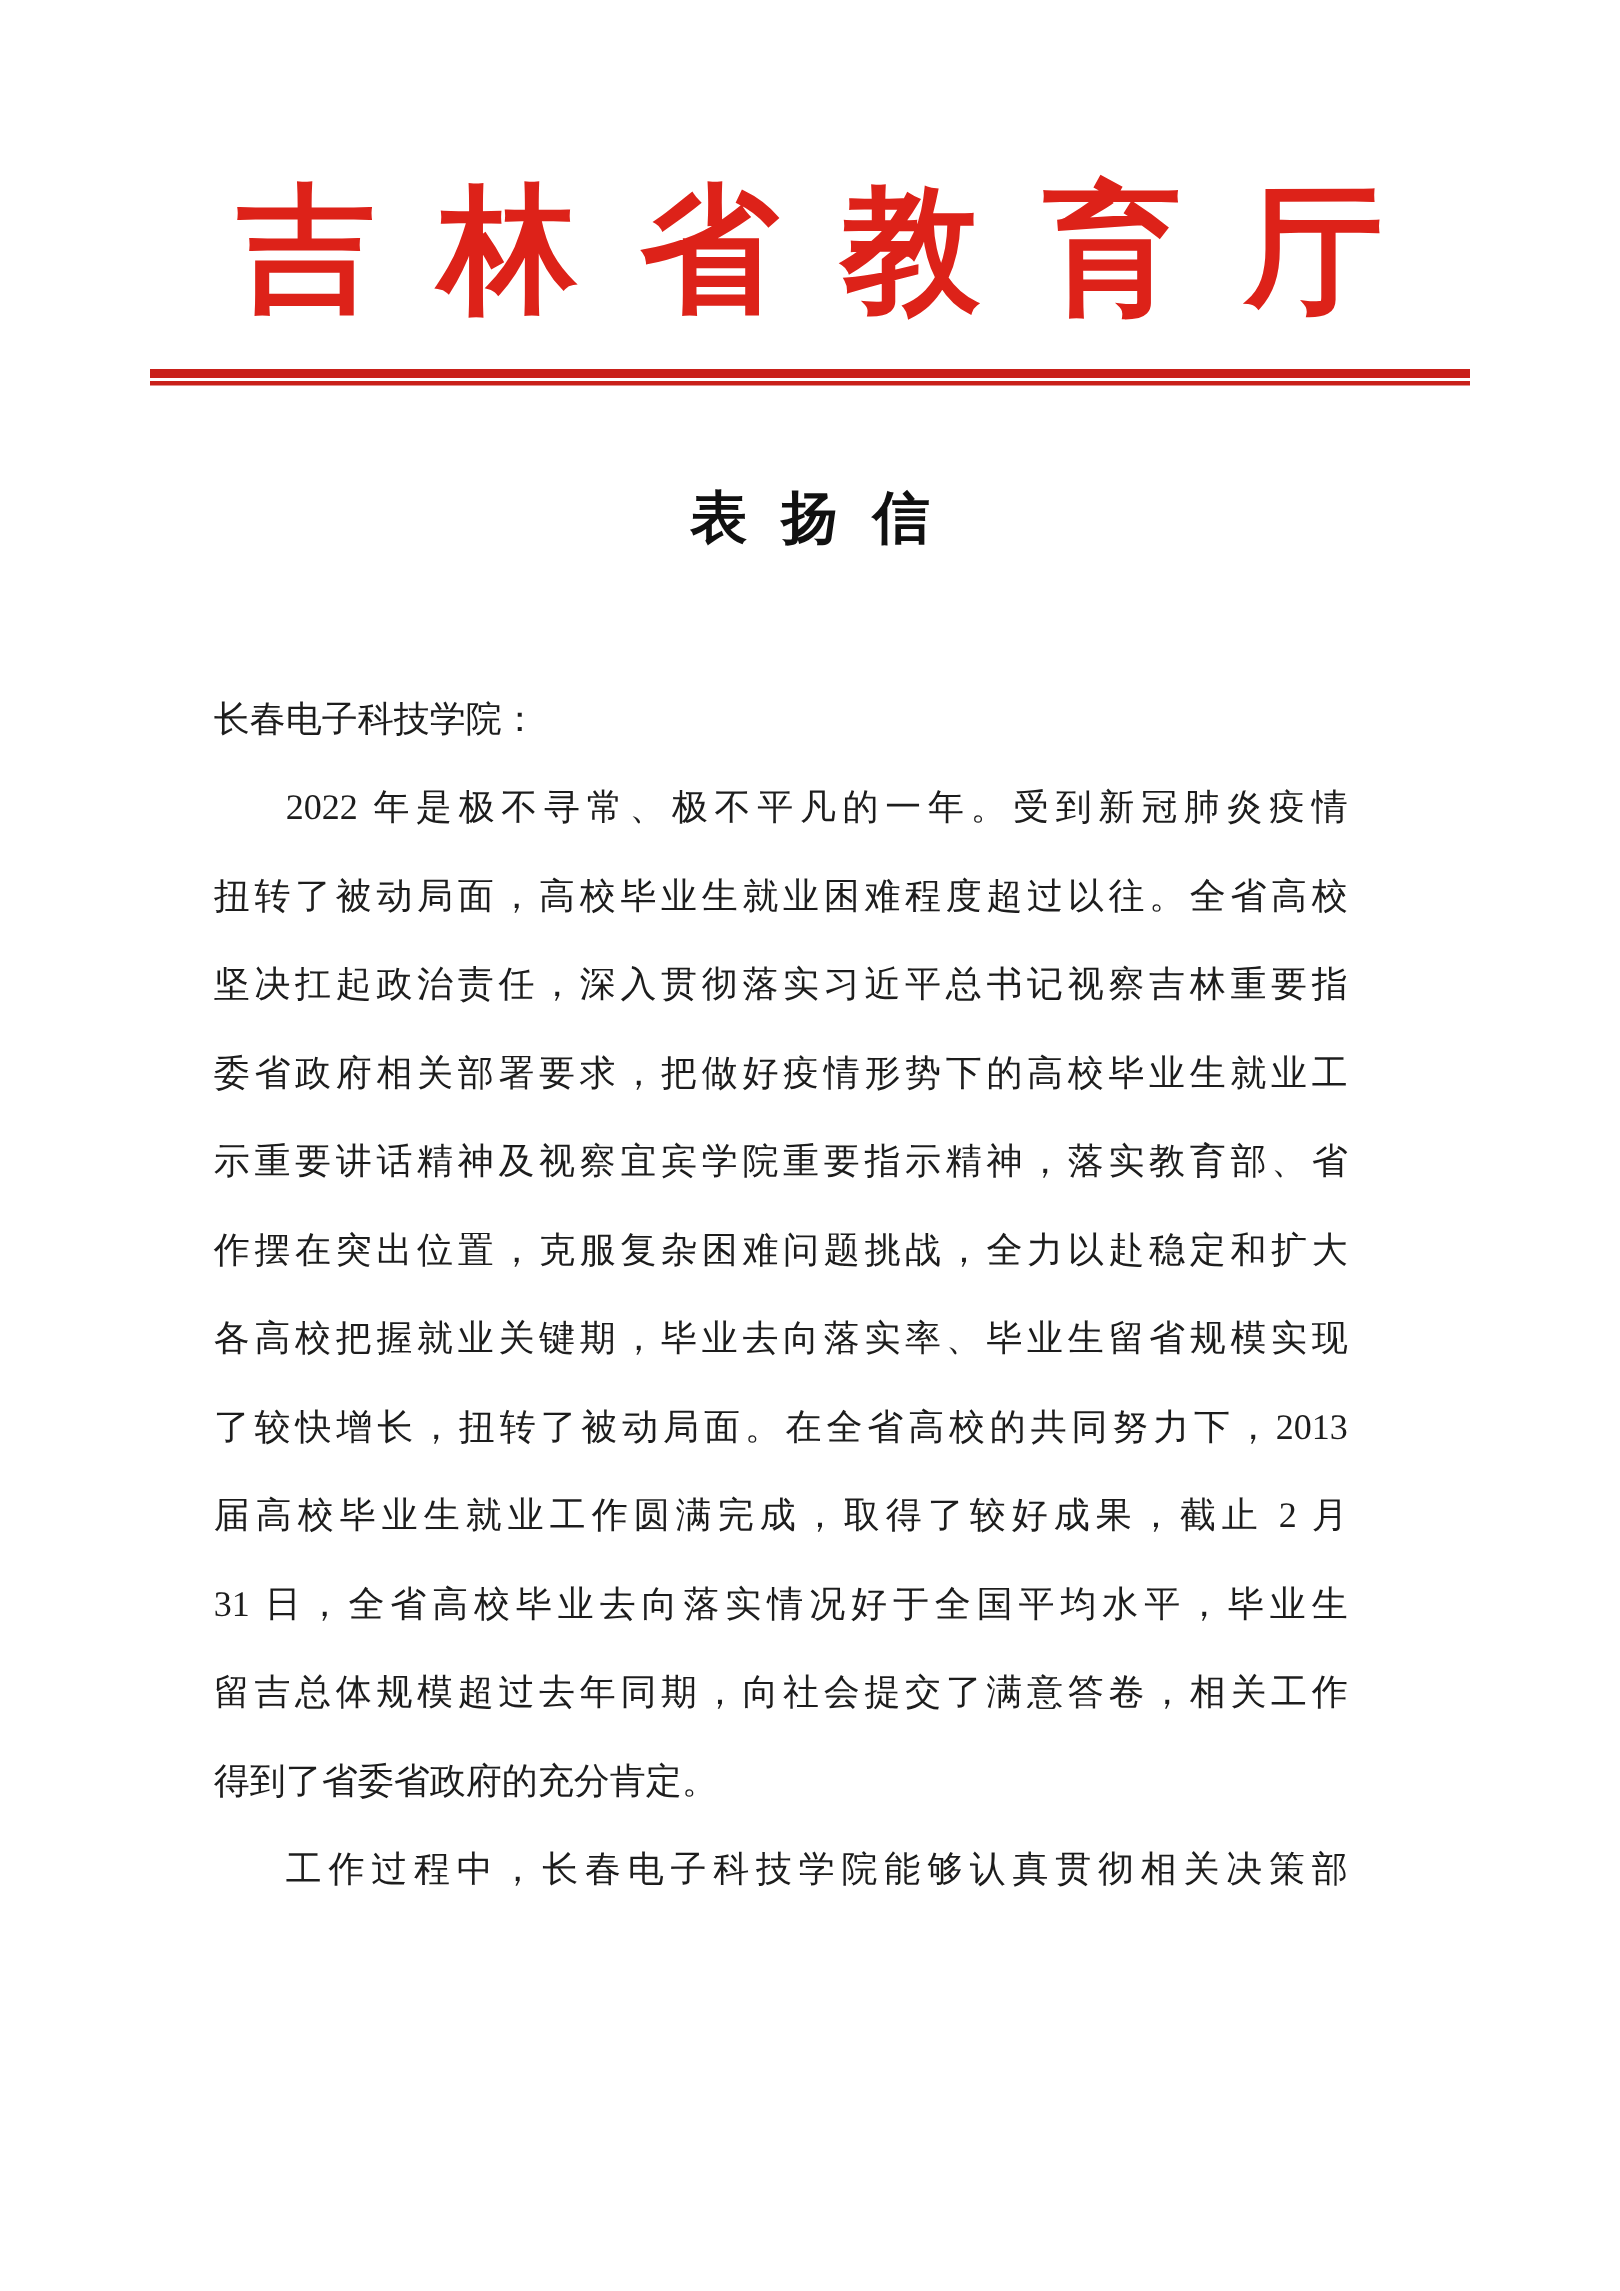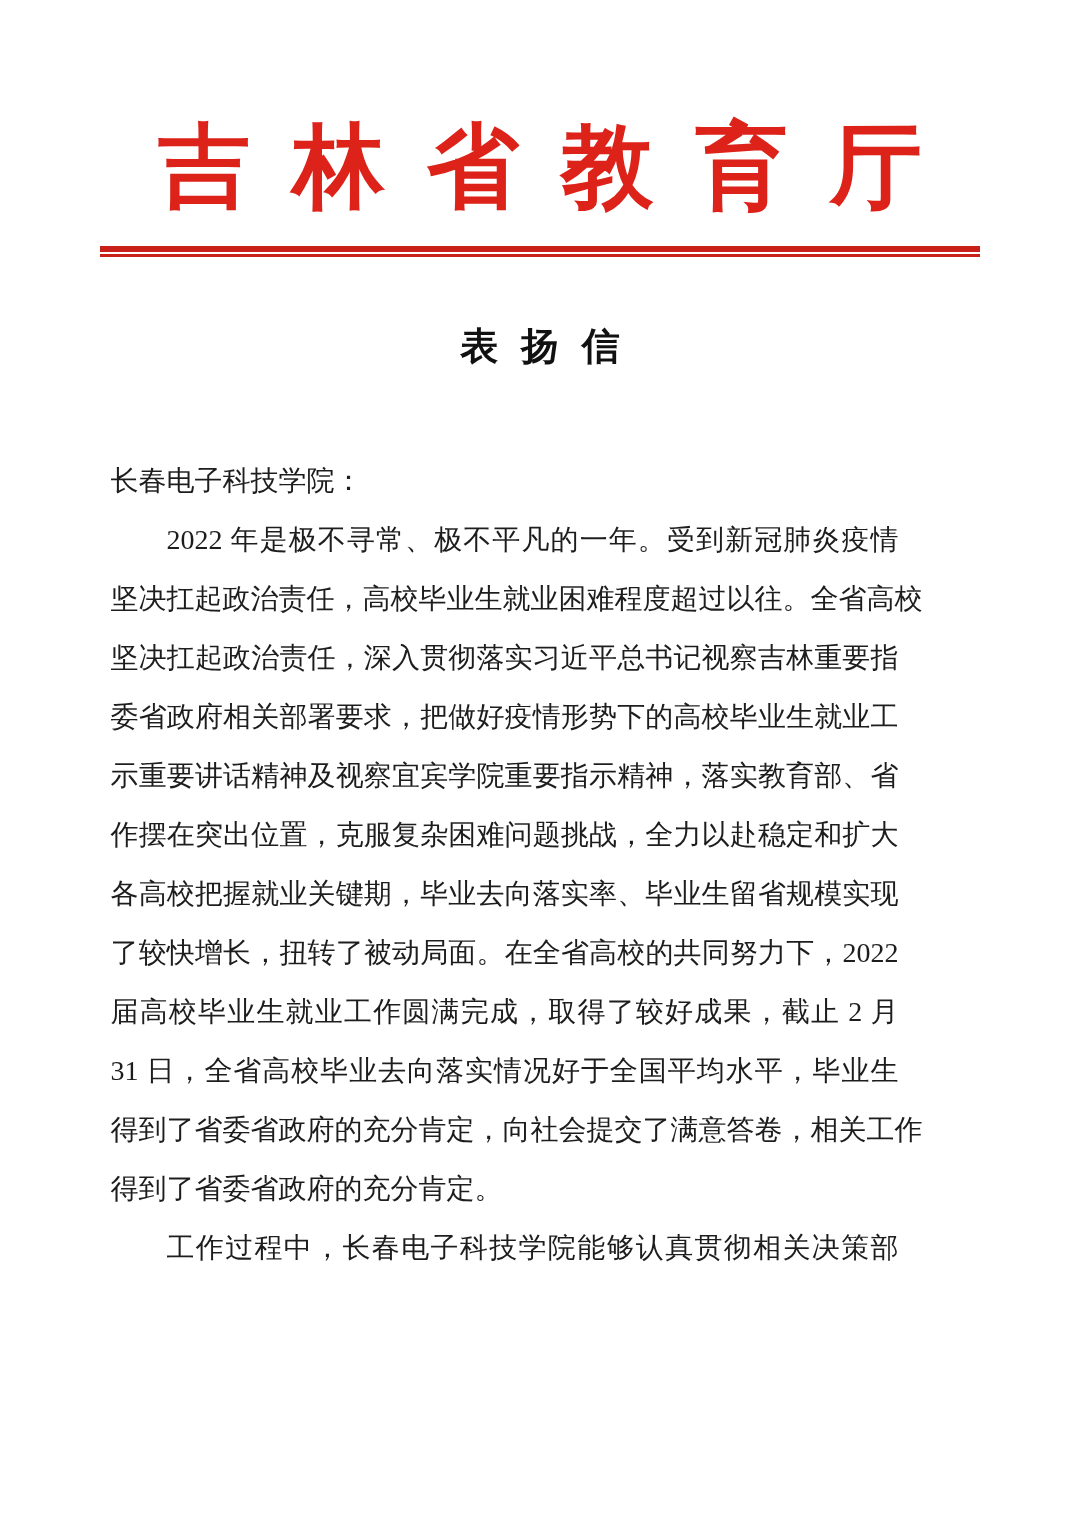--- a/index.html
+++ b/index.html
@@ -49,22 +49,22 @@
     font-size: 38px;
     line-height: 46px;
     font-weight: bold;
     color: var(--title-text, #111111);
     letter-spacing: 0.6em;
     text-indent: 0.6em;
     white-space: nowrap;
   }
   
   .letter-body {
-    margin: 82px 135px 0 64px;
-    font-size: 28px;
+    margin: 82px 135px 0 96px;
+    font-size: 24px;
     line-height: 59px;
     color: var(--body-text, #1d1d1d);
   }
   .line {
     white-space: nowrap;
     text-align: justify;
     text-align-last: justify;
     text-justify: inter-character;
   }
   .line.short {
@@ -90,30 +90,30 @@
 
   <main>
     <h2 class="letter-title">表扬信</h2>
 
     <div class="letter-body">
 
       <div class="line short">长春电子科技学院：</div>
 
       <div class="paragraph">
         <div class="line indent">2022 年是极不寻常、极不平凡的一年。受到新冠肺炎疫情</div>
-        <div class="line">坚决扛起政治责任，高校毕业生就业困难程度超过以往。全省高校</div>
+        <div class="line">扭转了被动局面，高校毕业生就业困难程度超过以往。全省高校</div>
         <div class="line">坚决扛起政治责任，深入贯彻落实习近平总书记视察吉林重要指</div>
         <div class="line">委省政府相关部署要求，把做好疫情形势下的高校毕业生就业工</div>
         <div class="line">示重要讲话精神及视察宜宾学院重要指示精神，落实教育部、省</div>
         <div class="line">作摆在突出位置，克服复杂困难问题挑战，全力以赴稳定和扩大</div>
         <div class="line">各高校把握就业关键期，毕业去向落实率、毕业生留省规模实现</div>
-        <div class="line">了较快增长，扭转了被动局面。在全省高校的共同努力下，2022</div>
+        <div class="line">了较快增长，扭转了被动局面。在全省高校的共同努力下，2013</div>
         <div class="line">届高校毕业生就业工作圆满完成，取得了较好成果，截止 2 月</div>
         <div class="line">31 日，全省高校毕业去向落实情况好于全国平均水平，毕业生</div>
-        <div class="line">得到了省委省政府的充分肯定，向社会提交了满意答卷，相关工作</div>
+        <div class="line">留吉总体规模超过去年同期，向社会提交了满意答卷，相关工作</div>
         <div class="line short">得到了省委省政府的充分肯定。</div>
       </div>
 
       <div class="paragraph">
         <div class="line indent">工作过程中，长春电子科技学院能够认真贯彻相关决策部</div>
       </div>
 
     </div>
   </main>
 

